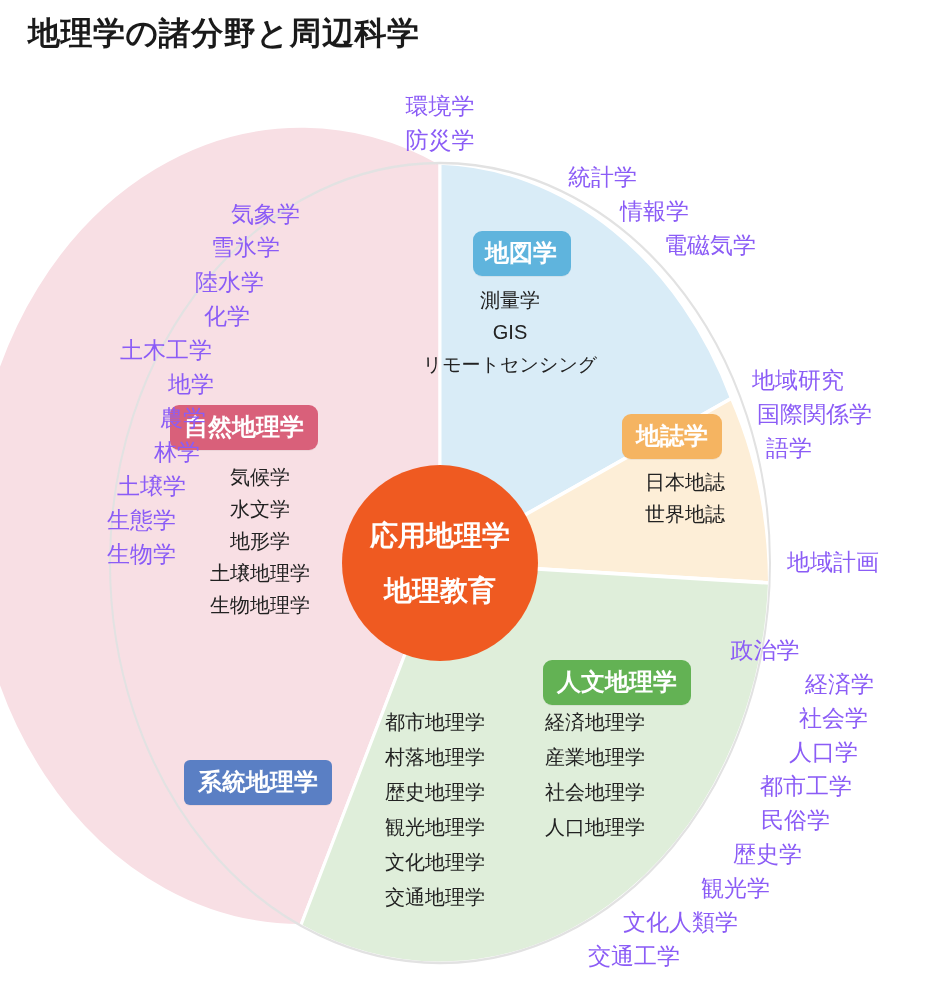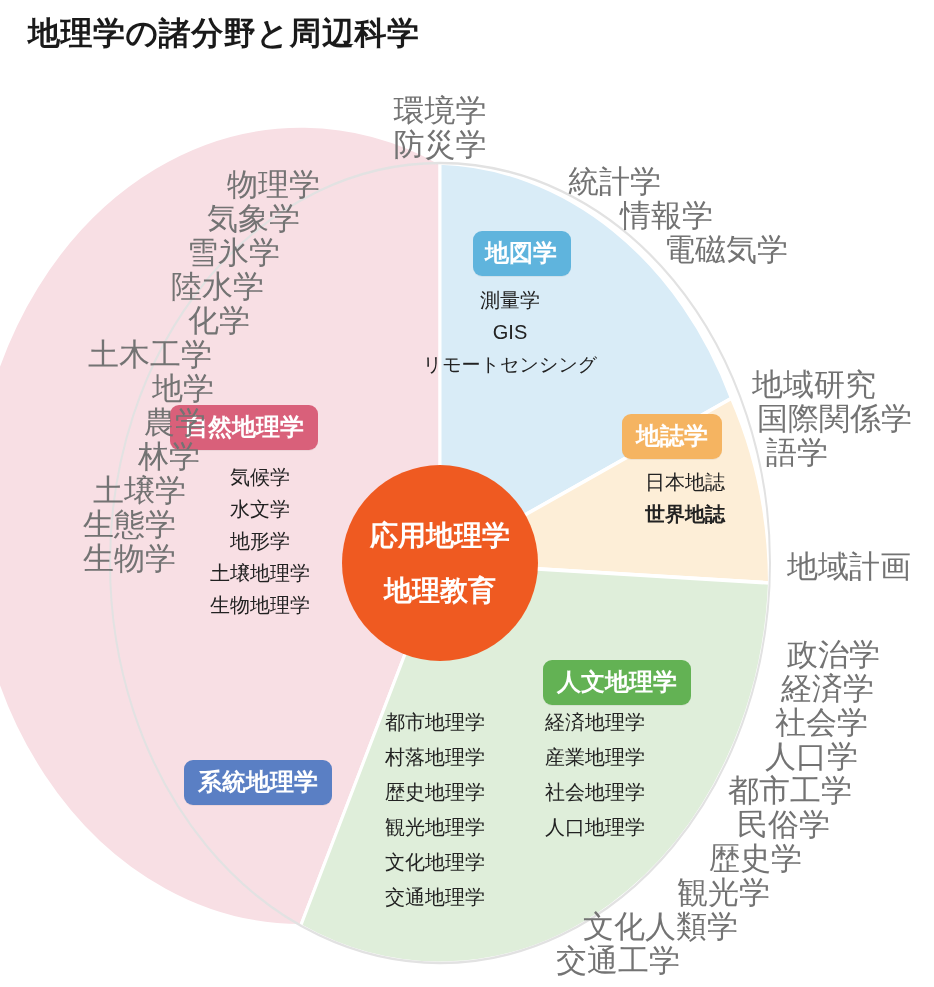--- a/index.html
+++ b/index.html
@@ -48,22 +48,22 @@
     white-space: pre;
     line-height: 1.22;
     font-size: 23px;
   }
   .txt.center { text-align: center; }
   .txt.right  { text-align: right; }
   .txt.left   { text-align: left; }
 
   
   .outer {
-    font-size: 31px;
-    color: #737373;
+    font-size: 23px;
+    color: #8b5cf6;
   }
 
   
   .inner {
     font-size: 20px;
     color: #222;
   }
   .inner.small { font-size: 19px; }
 
   
@@ -74,21 +74,21 @@
     font-weight: bold;
     font-size: 24px;
     padding: 6px 14px 7px 14px;
     white-space: nowrap;
     box-shadow: 0 1px 0 rgba(0,0,0,0.05);
   }
   .pill.shizen { background: #d9607a; }
   .pill.chizu  { background: #5fb4dd; padding-left: 12px; }
   .pill.chishi { background: #f5b461; }
   .pill.jinbun { background: #63b254; }
-  .pill.keito  { background: #5a7fc4; }
+  .pill.keito  { background: #5a7fc4; border-radius: 6px; }
 
   
   #center-circle {
     position: absolute;
     width: 196px;
     height: 196px;
     border-radius: 50%;
     background: #ef5a21;
     left: 342px;
     top: 465px;
@@ -147,21 +147,21 @@
   <div class="txt inner center" style="left:150px; top:497px; width:220px;">水文学</div>
   <div class="txt inner center" style="left:150px; top:529px; width:220px;">地形学</div>
   <div class="txt inner center" style="left:150px; top:561px; width:220px;">土壌地理学</div>
   <div class="txt inner center" style="left:150px; top:593px; width:220px;">生物地理学</div>
 
   <div class="txt inner center" style="left:420px; top:288px; width:180px;">測量学</div>
   <div class="txt inner center" style="left:420px; top:320px; width:180px;">GIS</div>
   <div class="txt inner small center" style="left:410px; top:353px; width:200px;">リモートセンシング</div>
 
   <div class="txt inner center" style="left:605px; top:470px; width:160px;">日本地誌</div>
-  <div class="txt inner center" style="left:605px; top:502px; width:160px;font-weight:bold;">世界地誌</div>
+  <div class="txt inner center" style="left:605px; top:502px; width:160px;">世界地誌</div>
 
   <div class="txt inner left" style="left:385px; top:710px;">都市地理学</div>
   <div class="txt inner left" style="left:385px; top:745px;">村落地理学</div>
   <div class="txt inner left" style="left:385px; top:780px;">歴史地理学</div>
   <div class="txt inner left" style="left:385px; top:815px;">観光地理学</div>
   <div class="txt inner left" style="left:385px; top:850px;">文化地理学</div>
   <div class="txt inner left" style="left:385px; top:885px;">交通地理学</div>
 
   <div class="txt inner left" style="left:545px; top:710px;">経済地理学</div>
   <div class="txt inner left" style="left:545px; top:745px;">産業地理学</div>
@@ -174,32 +174,31 @@
   <div class="txt outer left" style="left:568px; top:163px;">統計学</div>
   <div class="txt outer left" style="left:620px; top:197px;">情報学</div>
   <div class="txt outer left" style="left:664px; top:231px;">電磁気学</div>
 
   <div class="txt outer left" style="left:752px; top:366px;">地域研究</div>
   <div class="txt outer left" style="left:757px; top:400px;">国際関係学</div>
   <div class="txt outer left" style="left:766px; top:434px;">語学</div>
 
   <div class="txt outer left" style="left:787px; top:548px;">地域計画</div>
 
-  <div class="txt outer right" style="left:650px; top:636px; width:230px;">政治学</div>
+  <div class="txt outer right" style="left:650px; top:636px; width:230px;text-align:center;">政治学</div>
   <div class="txt outer right" style="left:644px; top:670px; width:230px;">経済学</div>
   <div class="txt outer right" style="left:638px; top:704px; width:230px;">社会学</div>
   <div class="txt outer right" style="left:628px; top:738px; width:230px;">人口学</div>
   <div class="txt outer right" style="left:622px; top:772px; width:230px;">都市工学</div>
   <div class="txt outer right" style="left:600px; top:806px; width:230px;">民俗学</div>
   <div class="txt outer right" style="left:572px; top:840px; width:230px;">歴史学</div>
   <div class="txt outer right" style="left:540px; top:874px; width:230px;">観光学</div>
   <div class="txt outer right" style="left:508px; top:908px; width:230px;">文化人類学</div>
   <div class="txt outer right" style="left:450px; top:942px; width:230px;">交通工学</div>
 
-  <div class="txt outer right" style="left:100px; top:166px; width:220px;">物理学</div>
   <div class="txt outer right" style="left:80px; top:200px; width:220px;">気象学</div>
   <div class="txt outer right" style="left:60px; top:234px; width:220px;font-family:Liberation Serif, serif;">雪氷学</div>
   <div class="txt outer right" style="left:44px; top:268px; width:220px;">陸水学</div>
   <div class="txt outer right" style="left:30px; top:302px; width:220px;">化学</div>
   <div class="txt outer right" style="left:-8px; top:336px; width:220px;">土木工学</div>
   <div class="txt outer right" style="left:-6px; top:370px; width:220px;">地学</div>
   <div class="txt outer right" style="left:-14px; top:404px; width:220px;">農学</div>
   <div class="txt outer right" style="left:-20px; top:438px; width:220px;">林学</div>
   <div class="txt outer right" style="left:-34px; top:472px; width:220px;">土壌学</div>
   <div class="txt outer right" style="left:-44px; top:506px; width:220px;">生態学</div>

